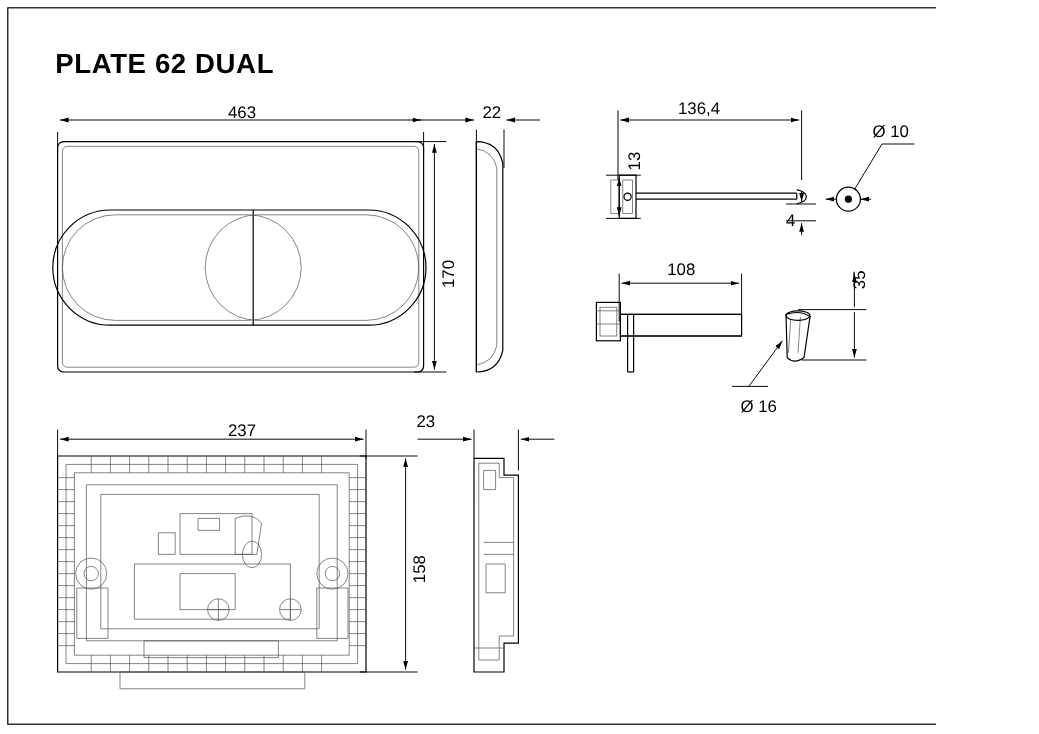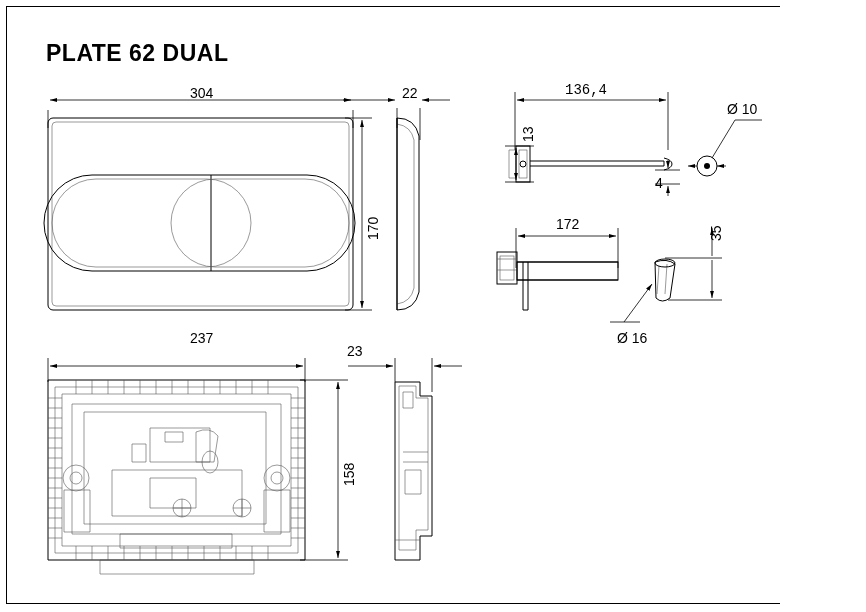--- a/index.html
+++ b/index.html
@@ -62,34 +62,34 @@
 </style>
 </head>
 <body>
 
 <div id="sheet">
 
   <div class="frame"></div>
 
   <div class="title">PLATE 62 DUAL</div>
 
-  <div class="dim-label" style="left:190px; top:85px;">304</div>
+  <div class="dim-label" style="left:190px; top:85px;">463</div>
   <div class="dim-label vert" style="left:365px; top:240px;">170</div>
   <div class="dim-label" style="left:362px; top:85px;margin-left:40px;">22</div>
 
-  <div class="dim-label" style="left:565px; top:82px;font-family:Liberation Mono, monospace;">136,4</div>
+  <div class="dim-label" style="left:565px; top:82px;">136,4</div>
   <div class="dim-label vert" style="left:520px; top:142px;">13</div>
   <div class="dim-label" style="left:655px; top:175px;">4</div>
   <div class="dim-label" style="left:727px; top:101px;text-align:right;">Ø 10</div>
 
-  <div class="dim-label" style="left:556px; top:216px;">172</div>
+  <div class="dim-label" style="left:556px; top:216px;">108</div>
   <div class="dim-label vert" style="left:708px; top:241px;">35</div>
   <div class="dim-label" style="left:617px; top:330px;">Ø 16</div>
 
-  <div class="dim-label" style="left:190px; top:330px;">237</div>
+  <div class="dim-label" style="left:190px; top:350px;">237</div>
   <div class="dim-label vert" style="left:341px; top:486px;">158</div>
   <div class="dim-label" style="left:347px; top:343px;">23</div>
 
   <svg class="overlay" viewBox="0 0 866 612">
     <defs>
       <marker id="arrL" markerWidth="9" markerHeight="7" refX="9" refY="3.5" orient="auto">
         <polygon points="9,3.5 0,1 0,6" class="fill-blk"></polygon>
       </marker>
       <marker id="arrR" markerWidth="9" markerHeight="7" refX="0" refY="3.5" orient="auto">
         <polygon points="0,3.5 9,1 9,6" class="fill-blk"></polygon>

